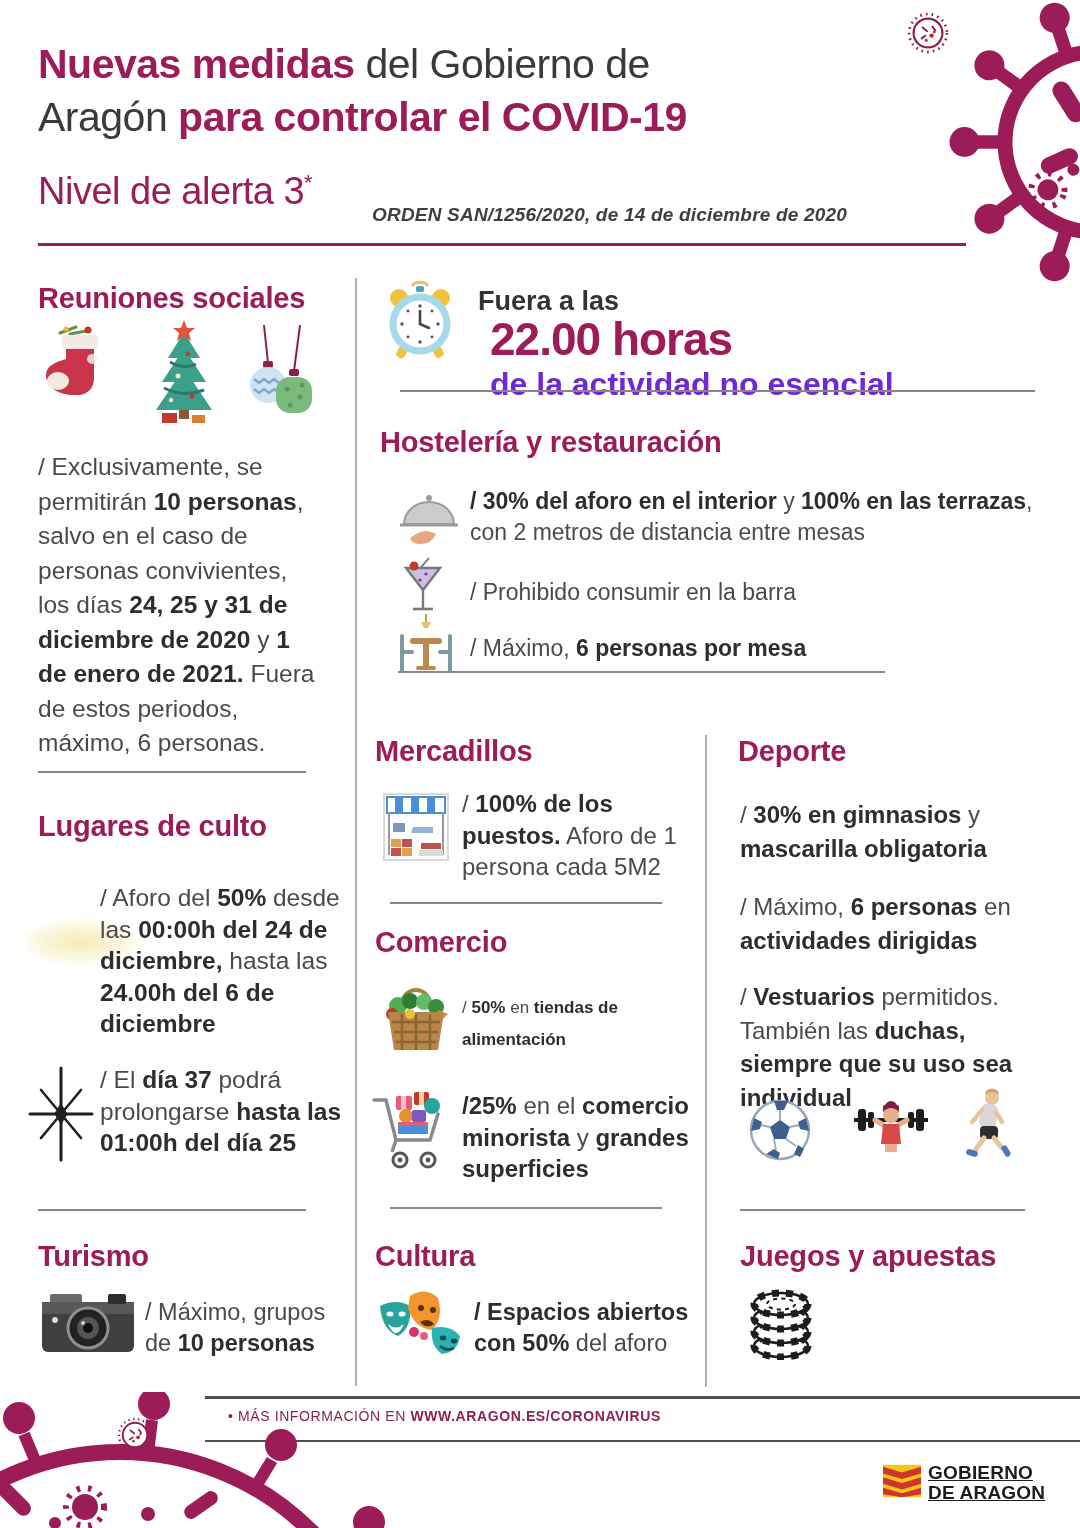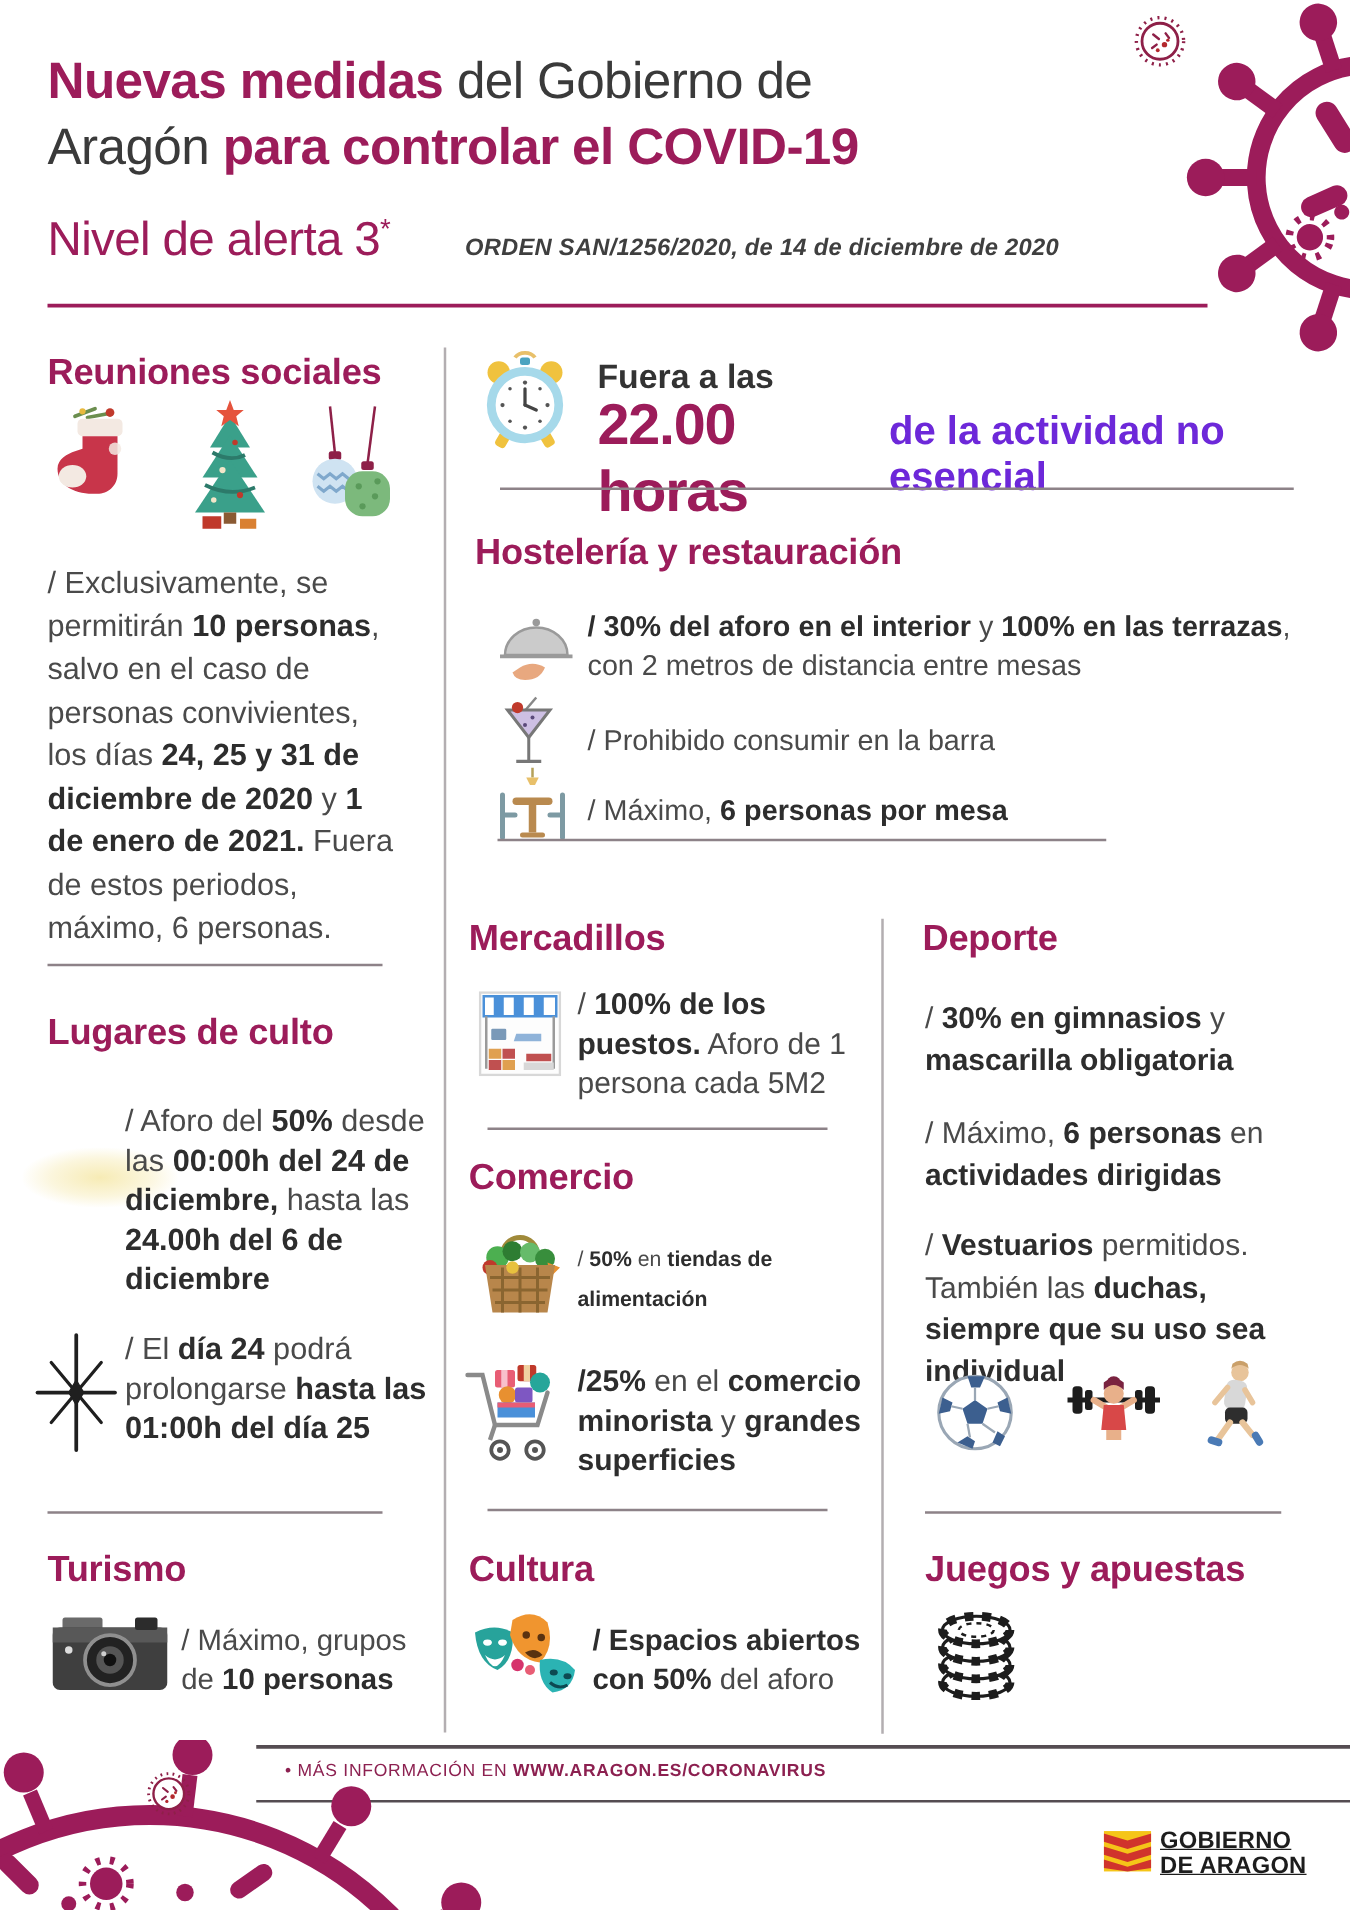--- a/index.html
+++ b/index.html
@@ -112,21 +112,21 @@
     </defs>
   </svg>
 
   <div class="abs title" style="left:38px;top:38px;width:840px;">
     <div><span class="b">Nuevas medidas</span><span> del Gobierno de</span></div>
     <div><span>Aragón </span><span class="b">para controlar el COVID-19</span></div>
   </div>
 
   <div class="abs alert" style="left:38px;top:170px;"><span>Nivel de alerta 3</span><sup>*</sup></div>
 
-  <div class="abs order" style="left:372px;top:188px;">ORDEN SAN/1256/2020, de 14 de diciembre de 2020</div>
+  <div class="abs order" style="left:372px;top:204px;">ORDEN SAN/1256/2020, de 14 de diciembre de 2020</div>
 
   <div class="abs rule-maroon" style="left:38px;top:243px;width:928px;"></div>
 
   <svg class="abs" style="left:901px;top:6px;" width="54" height="54" viewBox="0 0 60 60">
       <use href="#vsmall"></use>
     </svg>
   <svg class="abs" style="left:945px;top:-8px;" width="300" height="300" viewBox="0 0 200 200">
       <g transform="rotate(18 100 100)">
         <use href="#vbody"></use>
       </g>
@@ -187,21 +187,21 @@
 
   <svg class="abs" style="left:28px;top:1066px;" width="66" height="96" viewBox="0 0 66 96">
     <g stroke="#1f1f1f" stroke-linecap="round">
       <line x1="33" y1="2" x2="33" y2="94" stroke-width="3"></line>
       <line x1="2" y1="48" x2="64" y2="48" stroke-width="3"></line>
       <line x1="13" y1="24" x2="53" y2="72" stroke-width="2.6"></line>
       <line x1="53" y1="24" x2="13" y2="72" stroke-width="2.6"></line>
       <polygon points="33,38 39,48 33,58 27,48" fill="#1f1f1f"></polygon>
     </g>
   </svg>
-  <div class="abs body" style="left:100px;top:1064px;width:248px;font-size:24.5px;line-height:31.5px;"><span>/ El </span><span class="b">día 24</span><span> podrá prolongarse </span><span class="b">hasta las 01:00h del día 25</span></div>
+  <div class="abs body" style="left:100px;top:1064px;width:248px;font-size:24.5px;line-height:31.5px;"><span>/ El </span><span class="b">día 37</span><span> podrá prolongarse </span><span class="b">hasta las 01:00h del día 25</span></div>
 
   <div class="abs rule" style="left:38px;top:1209px;width:268px;"></div>
 
   <div class="abs sec-title" style="left:38px;top:1240px;">Turismo</div>
   <svg class="abs" style="left:42px;top:1290px;" width="92" height="64" viewBox="0 0 92 64">
     <rect x="8" y="4" width="32" height="12" rx="2" fill="#6a6a6a"></rect>
     <rect x="0" y="12" width="92" height="50" rx="6" fill="#3f3f3f"></rect>
     <rect x="0" y="12" width="92" height="12" fill="#585858"></rect>
     <rect x="66" y="4" width="18" height="10" rx="2" fill="#2c2c2c"></rect>
     <circle cx="46" cy="38" r="20" fill="#222" stroke="#8f8f8f" stroke-width="3"></circle>
@@ -230,21 +230,21 @@
         <circle cx="56" cy="44" r="1.7"></circle>
       <circle cx="26" cy="31" r="1.4"></circle>
         <circle cx="50" cy="31" r="1.4"></circle>
         <circle cx="26" cy="57" r="1.4"></circle>
         <circle cx="50" cy="57" r="1.4"></circle>
     </g>
     <line x1="38" y1="44" x2="38" y2="31" stroke="#444" stroke-width="2.6" stroke-linecap="round"></line>
     <line x1="38" y1="44" x2="47" y2="48" stroke="#444" stroke-width="2.6" stroke-linecap="round"></line>
   </svg>
   <div class="abs cierre-pre" style="left:478px;top:286px;">Fuera a las</div>
-  <div class="abs cierre-row" style="left:478px;top:312px;">
+  <div class="abs cierre-row" style="left:478px;top:312px;flex-direction:column;">
     <span class="cierre-time">22.00 horas</span>
     <span class="cierre-suf">de la actividad no esencial</span>
   </div>
   <div class="abs rule" style="left:400px;top:390px;width:635px;"></div>
 
   <div class="abs sec-title" style="left:380px;top:426px;">Hostelería y restauración</div>
 
   <svg class="abs" style="left:398px;top:490px;" width="62" height="60" viewBox="0 0 62 60">
     <circle cx="31" cy="8" r="3" fill="#9a9a9a"></circle>
     <path d="M6 34 a25 22 0 0 1 50 0 z" fill="#cbcbcb" stroke="#9a9a9a" stroke-width="2"></path>

